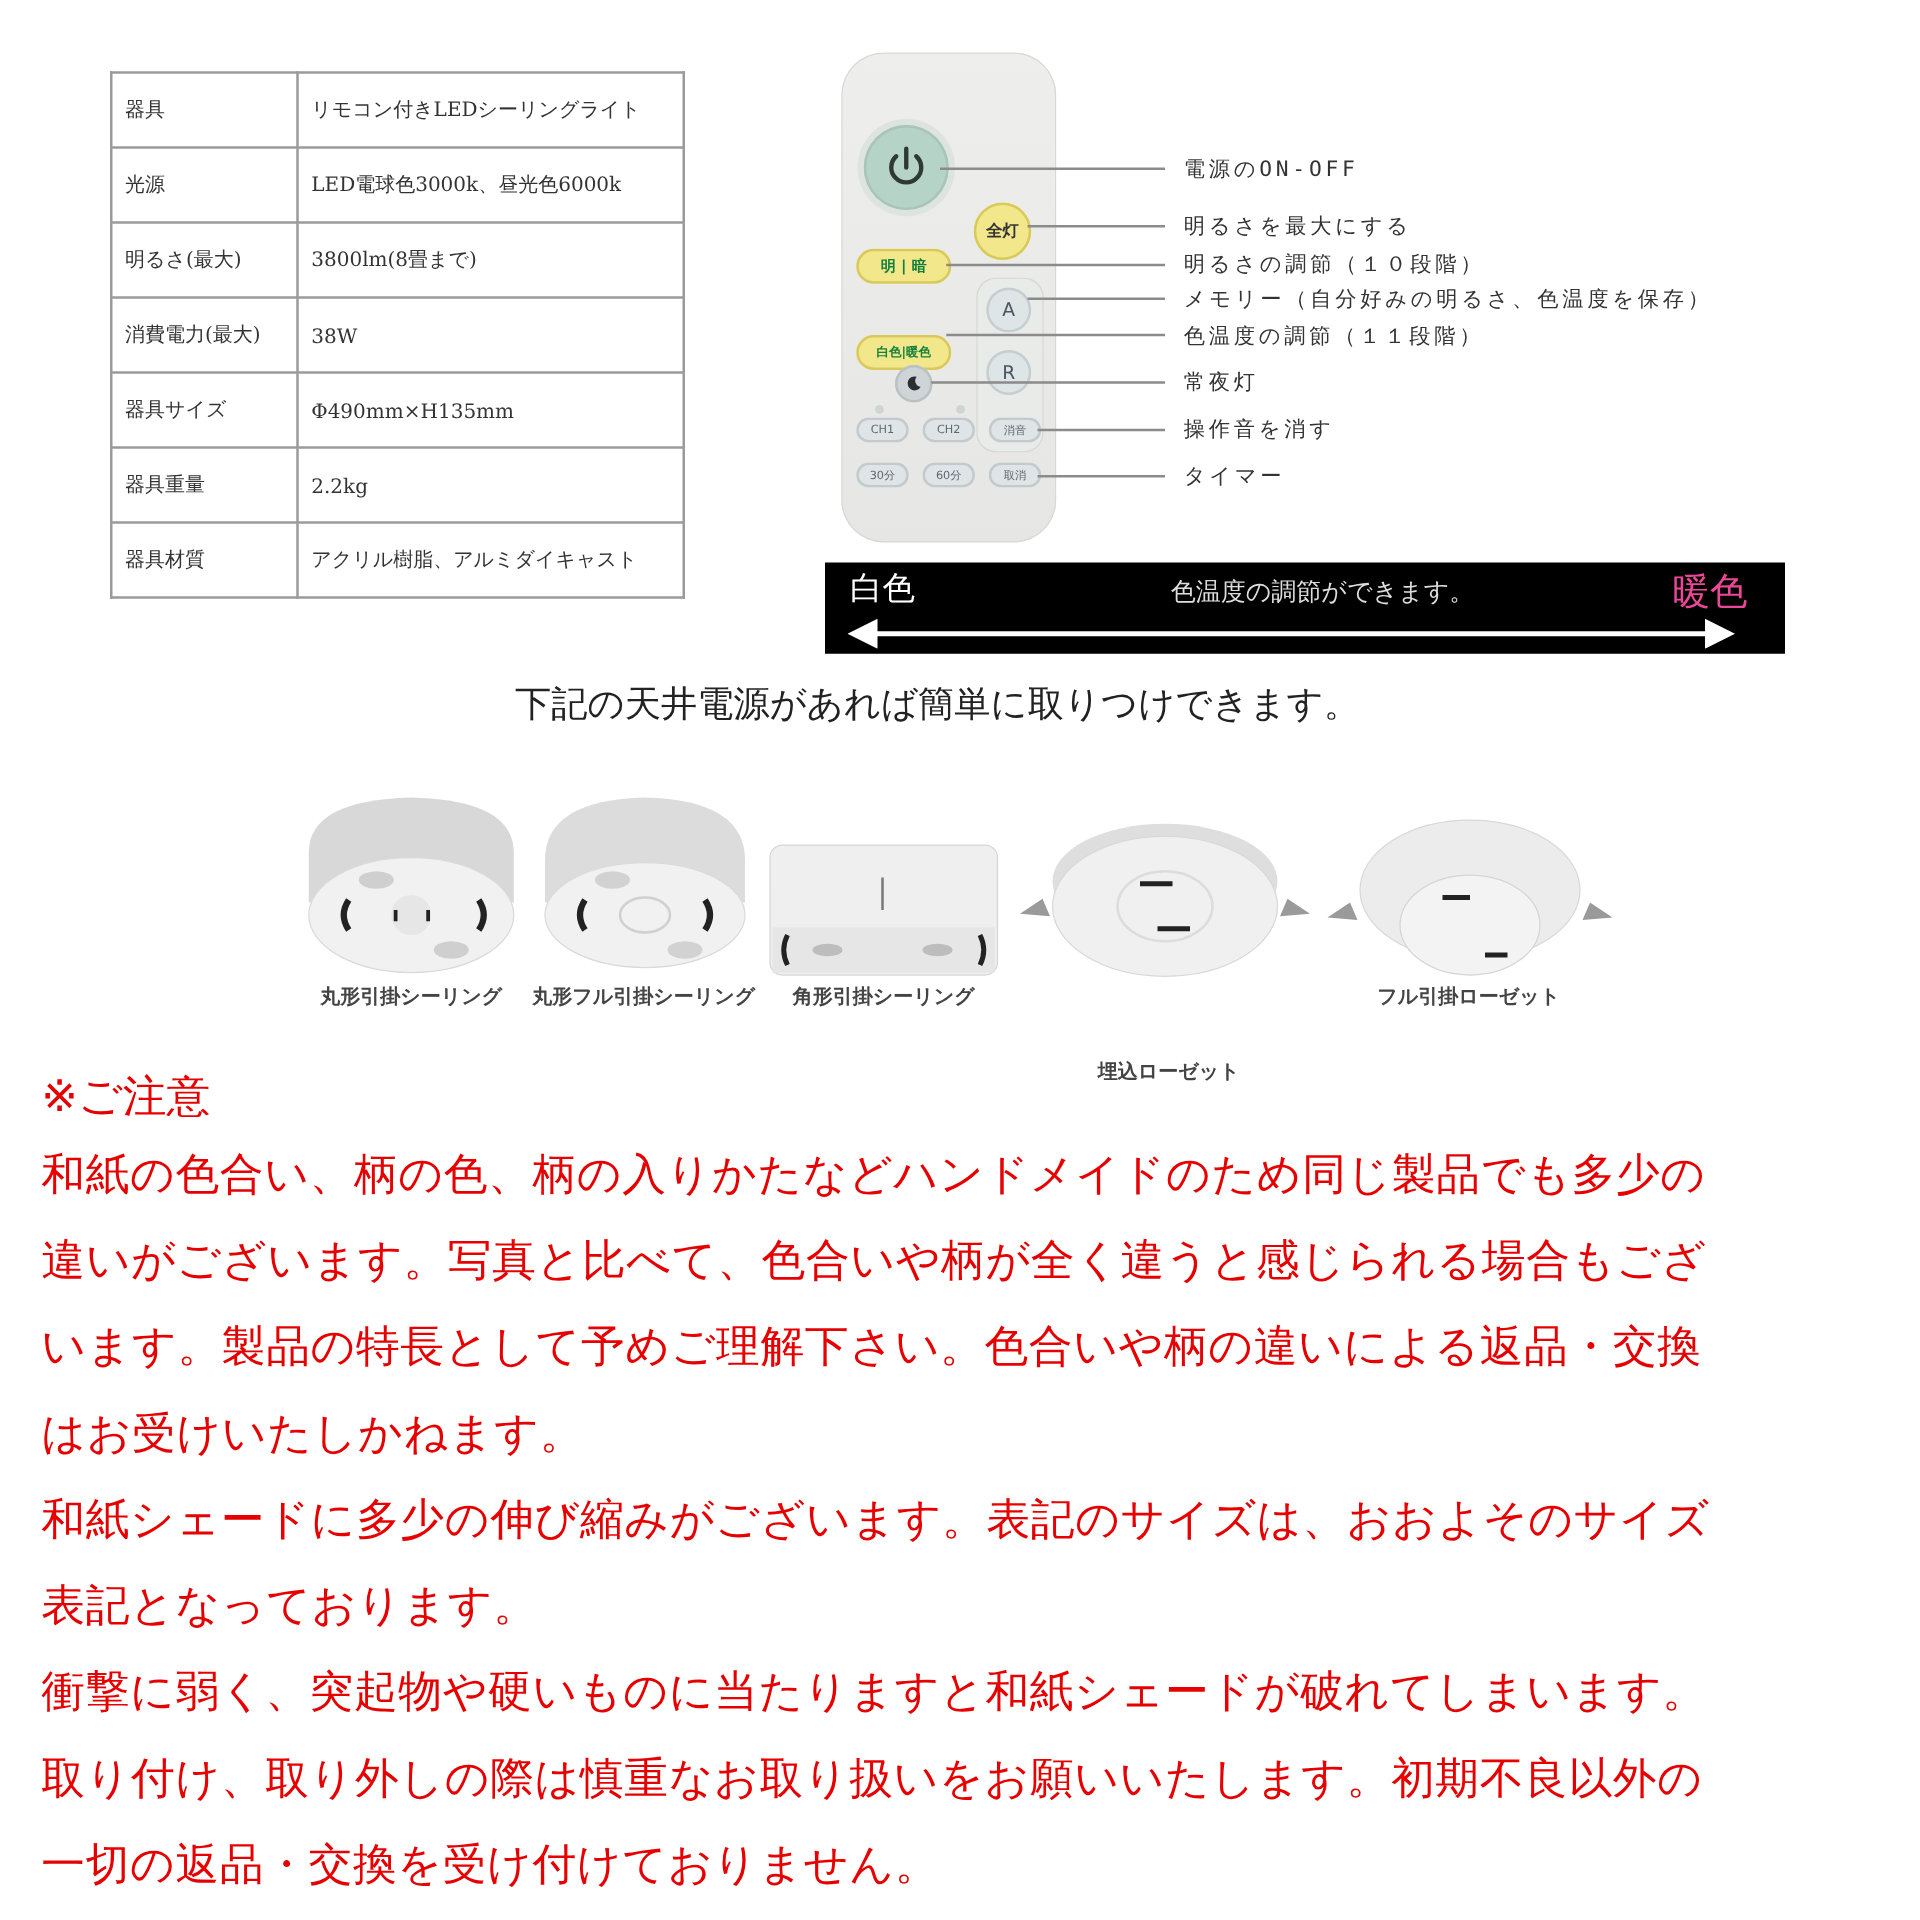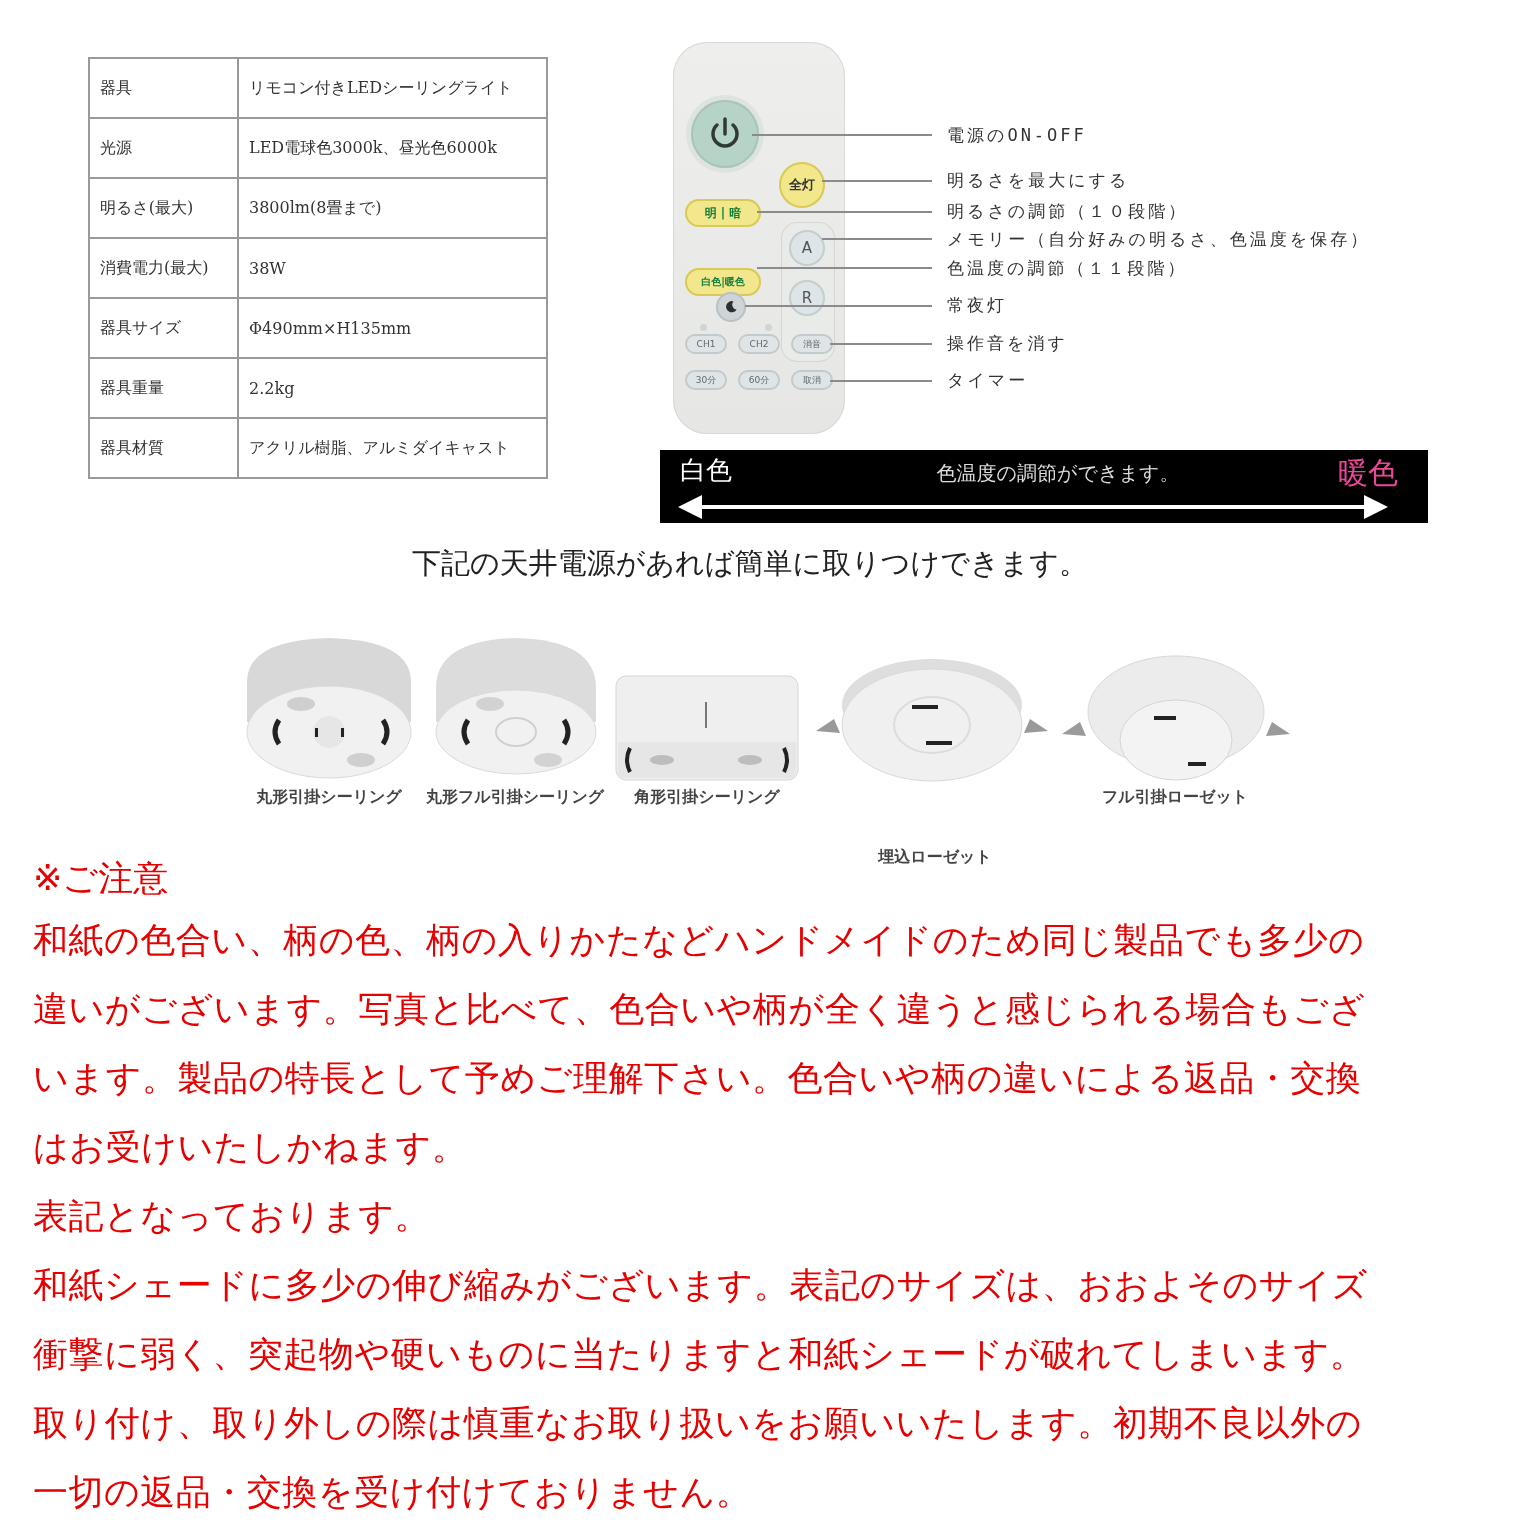--- a/index.html
+++ b/index.html
@@ -214,18 +214,18 @@
 <span class="fix-cap" style="left:707px; top:787px;">角形引掛シーリング</span>
 <span class="fix-cap" style="left:935px; top:815px;margin-top:32px;">埋込ローゼット</span>
 <span class="fix-cap" style="left:1175px; top:787px;">フル引掛ローゼット</span>
 
 <div class="notice">
   <div class="h">※ご注意</div>
   <div class="ln">和紙の色合い、柄の色、柄の入りかたなどハンドメイドのため同じ製品でも多少の</div>
   <div class="ln">違いがございます。写真と比べて、色合いや柄が全く違うと感じられる場合もござ</div>
   <div class="ln">います。製品の特長として予めご理解下さい。色合いや柄の違いによる返品・交換</div>
   <div class="ln">はお受けいたしかねます。</div>
+  <div class="ln">和紙シェードに多少の伸び縮みがございます。表記のサイズは、おおよそのサイズ</div>
   <div class="ln">表記となっております。</div>
-  <div class="ln">和紙シェードに多少の伸び縮みがございます。表記のサイズは、おおよそのサイズ</div>
   <div class="ln">衝撃に弱く、突起物や硬いものに当たりますと和紙シェードが破れてしまいます。</div>
   <div class="ln">取り付け、取り外しの際は慎重なお取り扱いをお願いいたします。初期不良以外の</div>
   <div class="ln">一切の返品・交換を受け付けておりません。</div>
 </div>
 
 </body></html>

